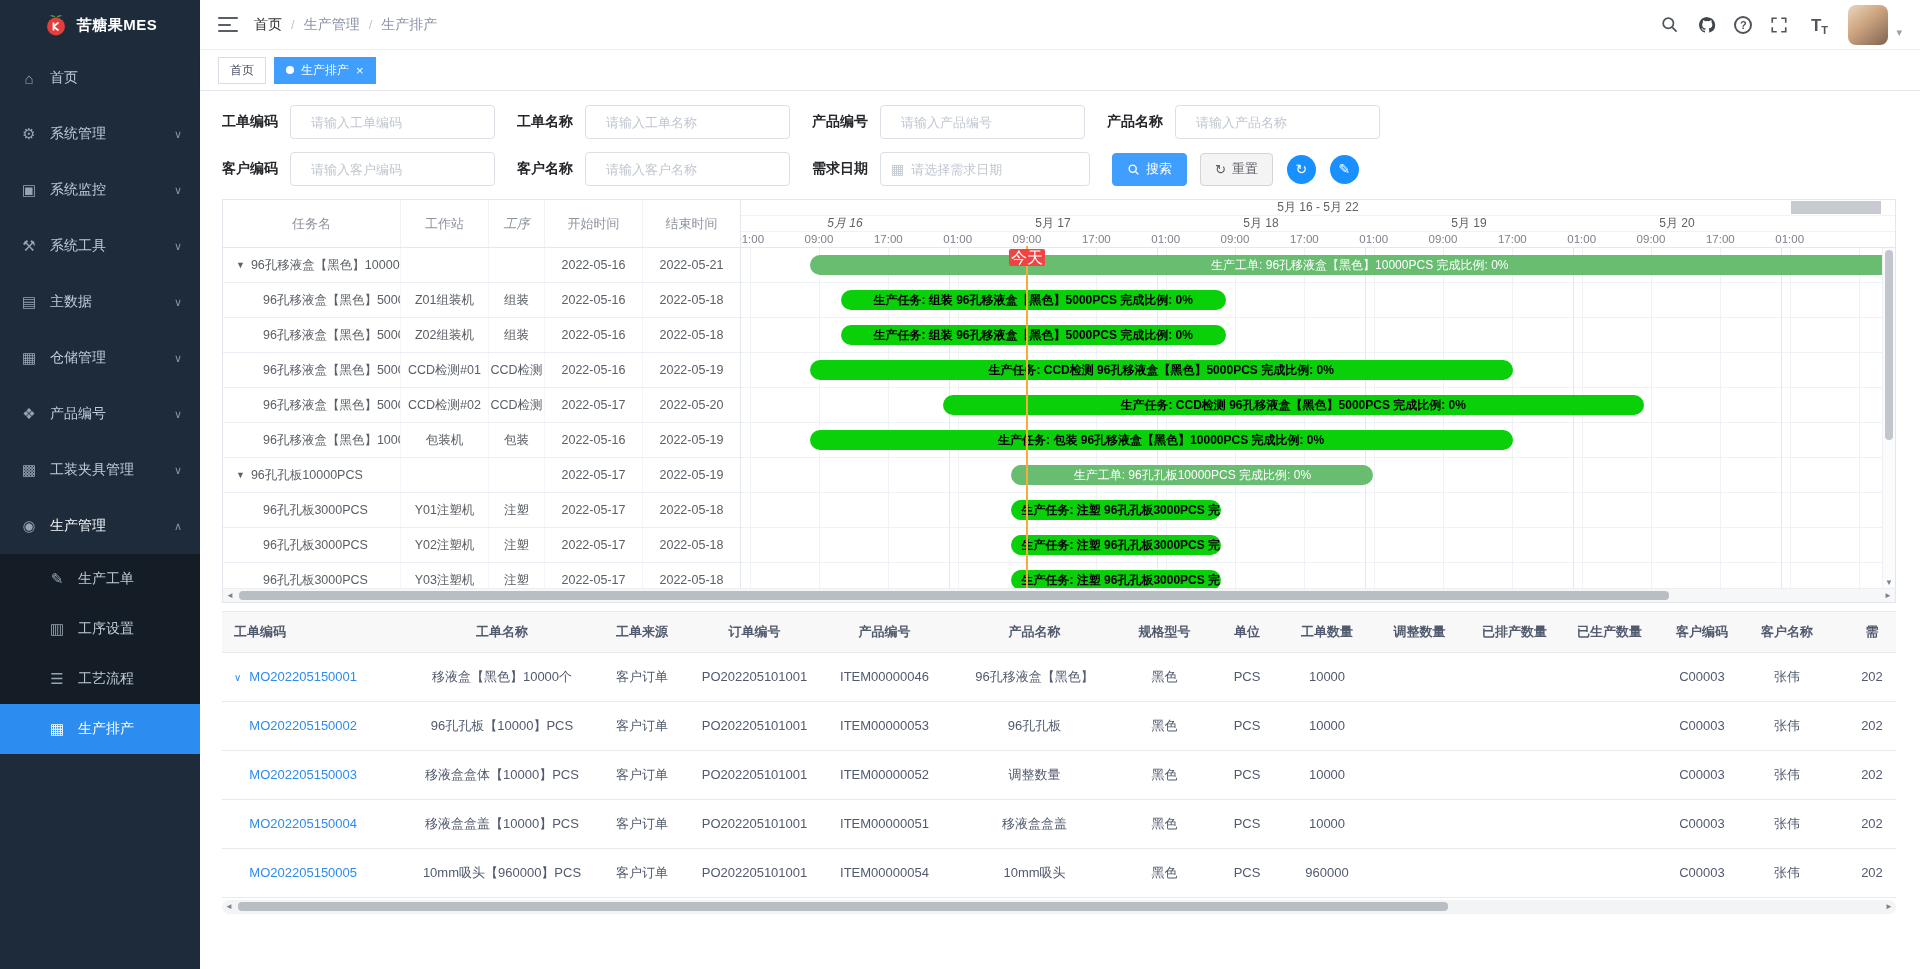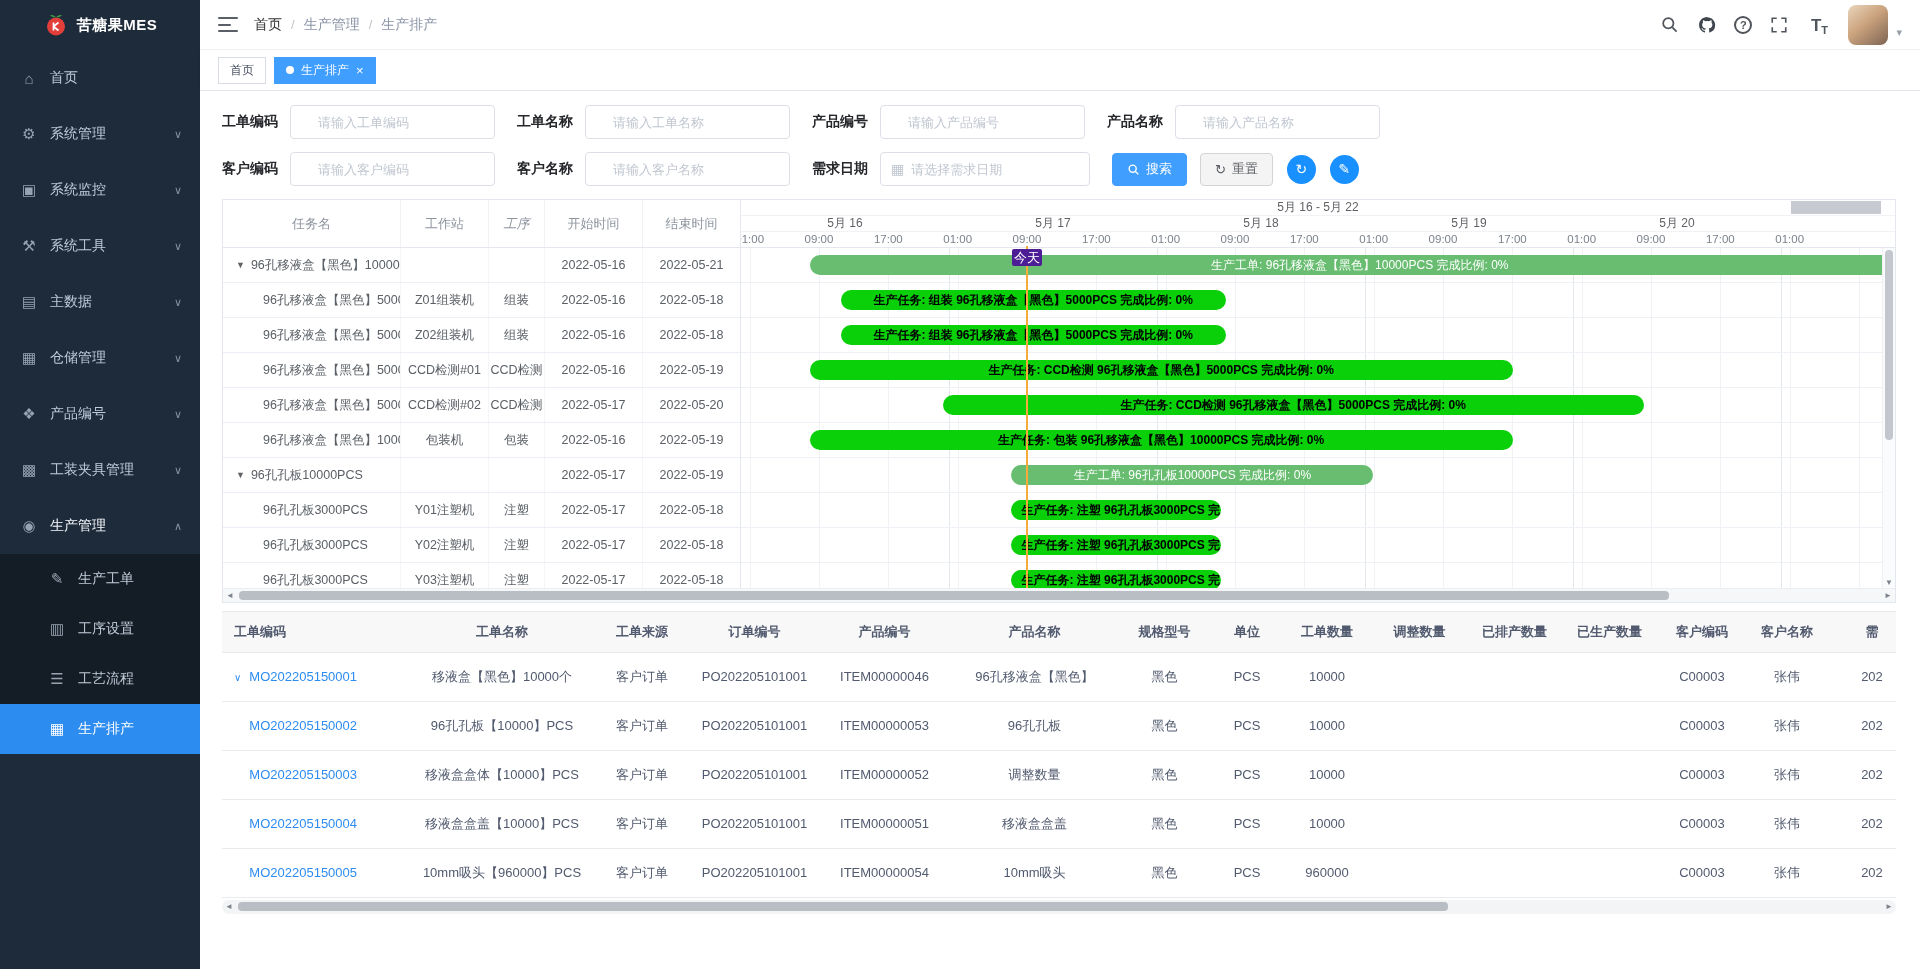--- a/index.html
+++ b/index.html
@@ -40,21 +40,21 @@
 .tag{height:27px;display:inline-flex;align-items:center;gap:7px;padding:0 11px;border:1px solid #d8dce5;background:#fff;color:#495060;font-size:12px;cursor:pointer}
 .tag.active{background:#409eff;border-color:#409eff;color:#fff}
 .tag .dot{width:8px;height:8px;border-radius:50%;background:#fff}
 .tag .close{font-size:13px;line-height:1}
 
 .content{flex:1;padding:14px 24px 0 22px;overflow:hidden;background:#fff}
 .filter-row{display:flex;align-items:center;margin-bottom:13px}
 .ffields{display:flex;align-items:center}
 .fgroup{display:flex;align-items:center;margin-right:22px}
 .fgroup label{font-size:14px;font-weight:bold;color:#25272b;margin-right:12px;white-space:nowrap}
-.finput{width:205px;height:34px;border:1px solid #dcdfe6;border-radius:4px;padding:0 27px;font-size:13px;color:#606266;outline:none;background:#fff}
+.finput{width:205px;height:34px;border:1px solid #dcdfe6;border-radius:4px;padding:0 20px;font-size:13px;color:#606266;outline:none;background:#fff}
 .finput::placeholder,.date-wrap input::placeholder{color:#c0c6d0}
 .date-wrap{width:210px;height:34px;border:1px solid #dcdfe6;border-radius:4px;display:flex;align-items:center;padding:0 10px;gap:7px;background:#fff}
 .date-wrap .cal{color:#c0c6d0;font-size:14px}
 .date-wrap input{border:none;outline:none;flex:1;font-size:13px;color:#606266;min-width:0}
 .btn-search{height:33px;background:#409eff;border:1px solid #409eff;color:#fff;border-radius:4px;padding:0 14px;font-size:13px;display:inline-flex;align-items:center;gap:6px;cursor:pointer}
 .btn-reset{height:33px;margin-left:13px;background:#f4f4f5;border:1px solid #d3d4d6;color:#5d6066;border-radius:4px;padding:0 14px;font-size:13px;display:inline-flex;align-items:center;gap:6px;cursor:pointer}
 .btn-circle{width:29px;height:29px;border-radius:50%;border:none;background:#1890ff;color:#fff;font-size:14px;margin-left:14px;cursor:pointer;display:inline-flex;align-items:center;justify-content:center}
 
 .gantt{border:1px solid #e4e7ed;width:1674px}
 .g-main{display:flex;height:388px}
@@ -77,21 +77,21 @@
 .g-hlabel{position:absolute;top:0;transform:translateX(-50%);font-size:11.5px;color:#7b828c;line-height:15px}
 .g-canvas{position:relative;height:340px;overflow:hidden}
 .gline{position:absolute;top:0;bottom:0;width:1px;background:#f0f2f6;z-index:1}
 .gline.day{background:#e3e7ee}
 .grline{position:absolute;left:0;right:0;height:1px;background:#eef1f5;z-index:1}
 .g-bar{position:absolute;height:20px;border-radius:10px;font-size:12px;display:flex;align-items:center;white-space:nowrap;overflow:hidden;padding:0 10px;cursor:pointer;z-index:2}
 .g-bar span{margin:0 auto}
 .g-bar.order{background:#68bd71;color:#fff}
 .g-bar.task{background:#0ad00a;color:#000;font-weight:bold}
 .today-line{position:absolute;top:46px;bottom:0;width:2px;background:#f7ab3a;z-index:5}
-.today-label{position:absolute;top:49px;transform:translateX(-50%);background:#4c1d95;color:#fff;font-size:13px;padding:1px 2px;border-radius:2px;z-index:6;line-height:15px;white-space:nowrap}
+.today-label{position:absolute;top:49px;transform:translateX(-50%);background:#ef4444;color:#fff;font-size:16px;padding:1px 2px;border-radius:2px;z-index:6;line-height:15px;white-space:nowrap}
 .g-vscroll{position:absolute;right:0;top:48px;bottom:0;width:13px;background:#fafbfc;border-left:1px solid #eef0f3;z-index:7;cursor:pointer}
 .g-vthumb{position:absolute;left:2px;right:2px;top:2px;height:190px;background:#c3c7cd;border-radius:4px}
 .g-varrow{position:absolute;bottom:1px;left:0;right:0;text-align:center;font-size:8px;color:#7d838c}
 
 .hscroll{height:14px;background:#f6f7f8;border-top:1px solid #eceef1;position:relative;width:1672px;cursor:pointer}
 .hscroll.bare{width:1674px;border:none;background:#f3f4f6;border-radius:7px;margin-top:2px}
 .hs-thumb{position:absolute;top:2px;height:9px;background:#b9bdc4;border-radius:4px}
 .hs-arrow{position:absolute;top:0;width:14px;height:13px;display:flex;align-items:center;justify-content:center;font-size:8px;color:#7d838c}
 .hs-arrow.left{left:0}.hs-arrow.right{right:0}
 
@@ -402,21 +402,21 @@
                   <div class="g-cell" style="width: 98px;">2022-05-18</div>
                 </div>
               </div>
           </div>
           <div class="g-right">
             <div class="g-range">
               <span>5月 16 - 5月 22</span>
               <div class="g-grayblock"></div>
             </div>
             <div class="g-days">
-                <span class="g-dlabel" style="left: 104px;">5月 16</span>
+                <span class="g-dlabel" style="left: 104px; font-style: italic;">5月 16</span>
                 <span class="g-dlabel" style="left: 312px;">5月 17</span>
                 <span class="g-dlabel" style="left: 520px;">5月 18</span>
                 <span class="g-dlabel" style="left: 728px;">5月 19</span>
                 <span class="g-dlabel" style="left: 936px;">5月 20</span>
               </div>
             <div class="g-hours">
                 <span class="g-hlabel" style="left: 8.66667px;">01:00</span>
                 <span class="g-hlabel" style="left: 78px;">09:00</span>
                 <span class="g-hlabel" style="left: 147.333px;">17:00</span>
                 <span class="g-hlabel" style="left: 216.667px;">01:00</span>

